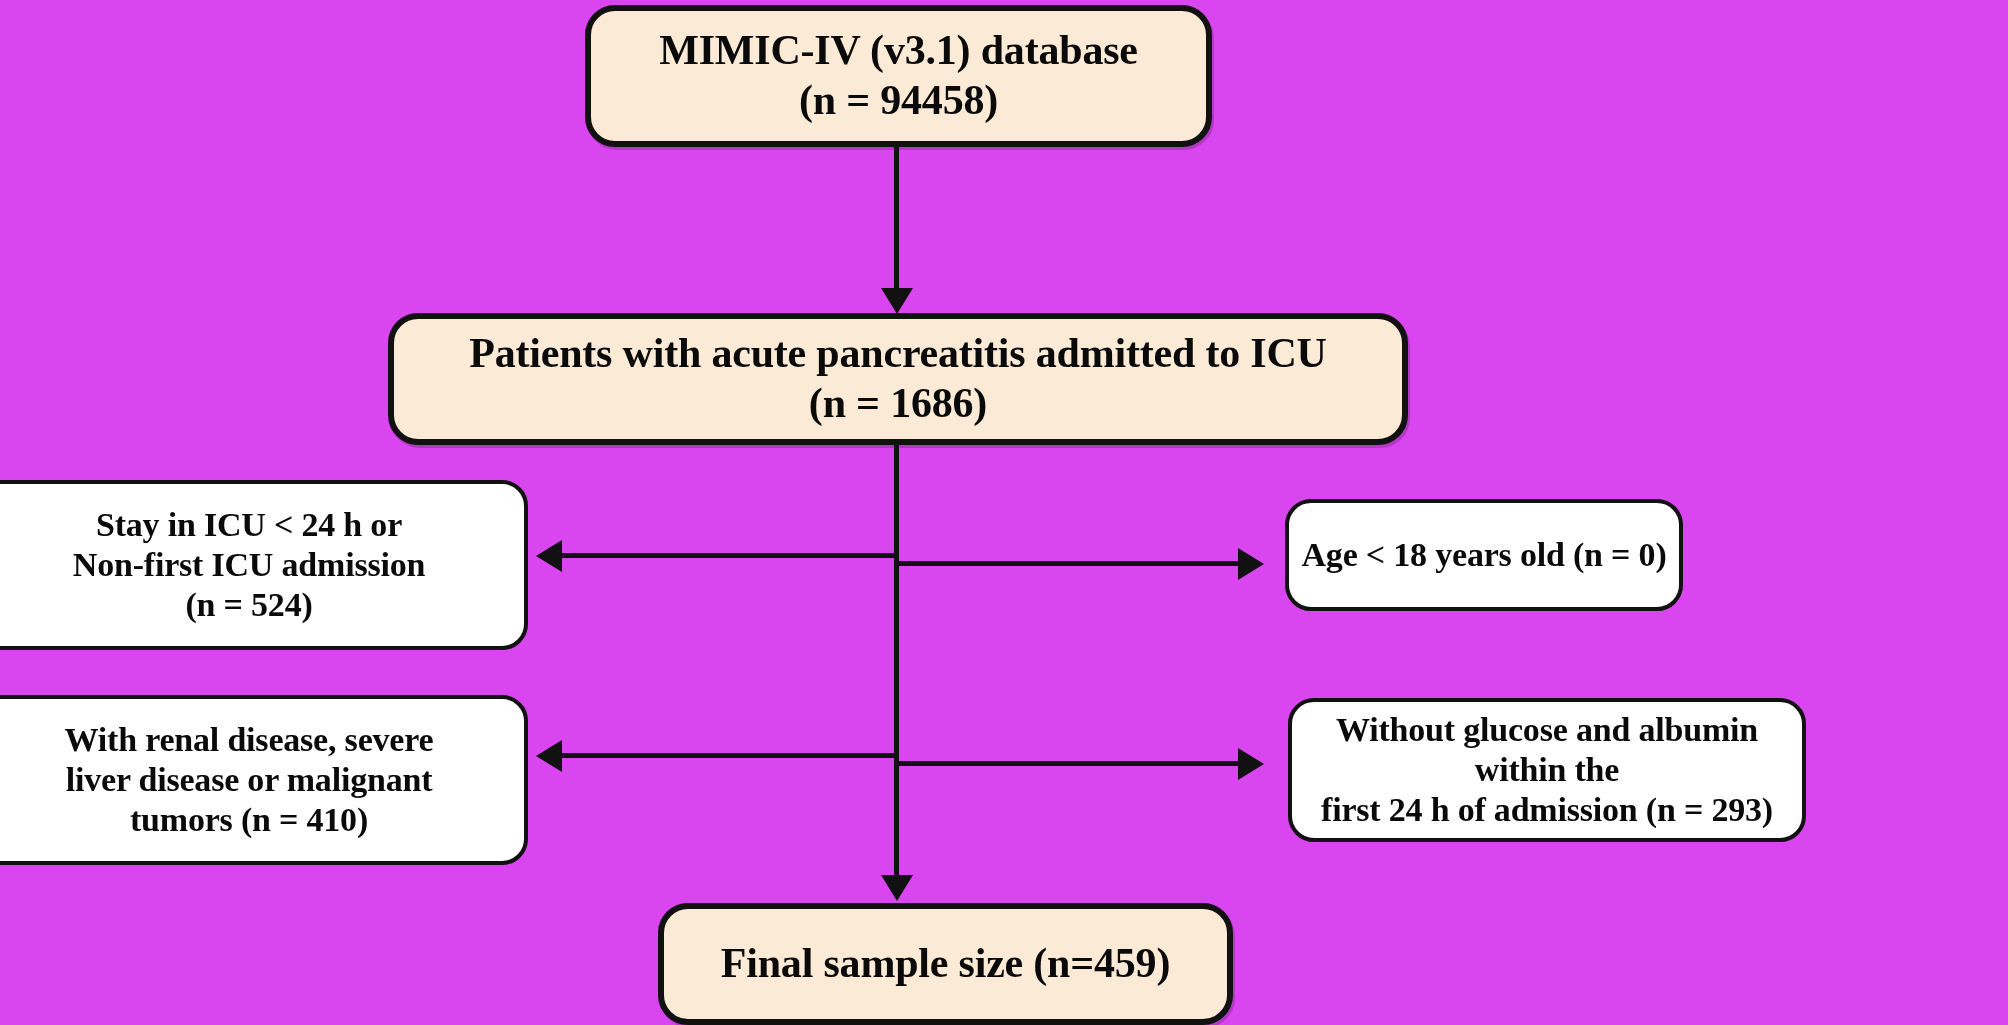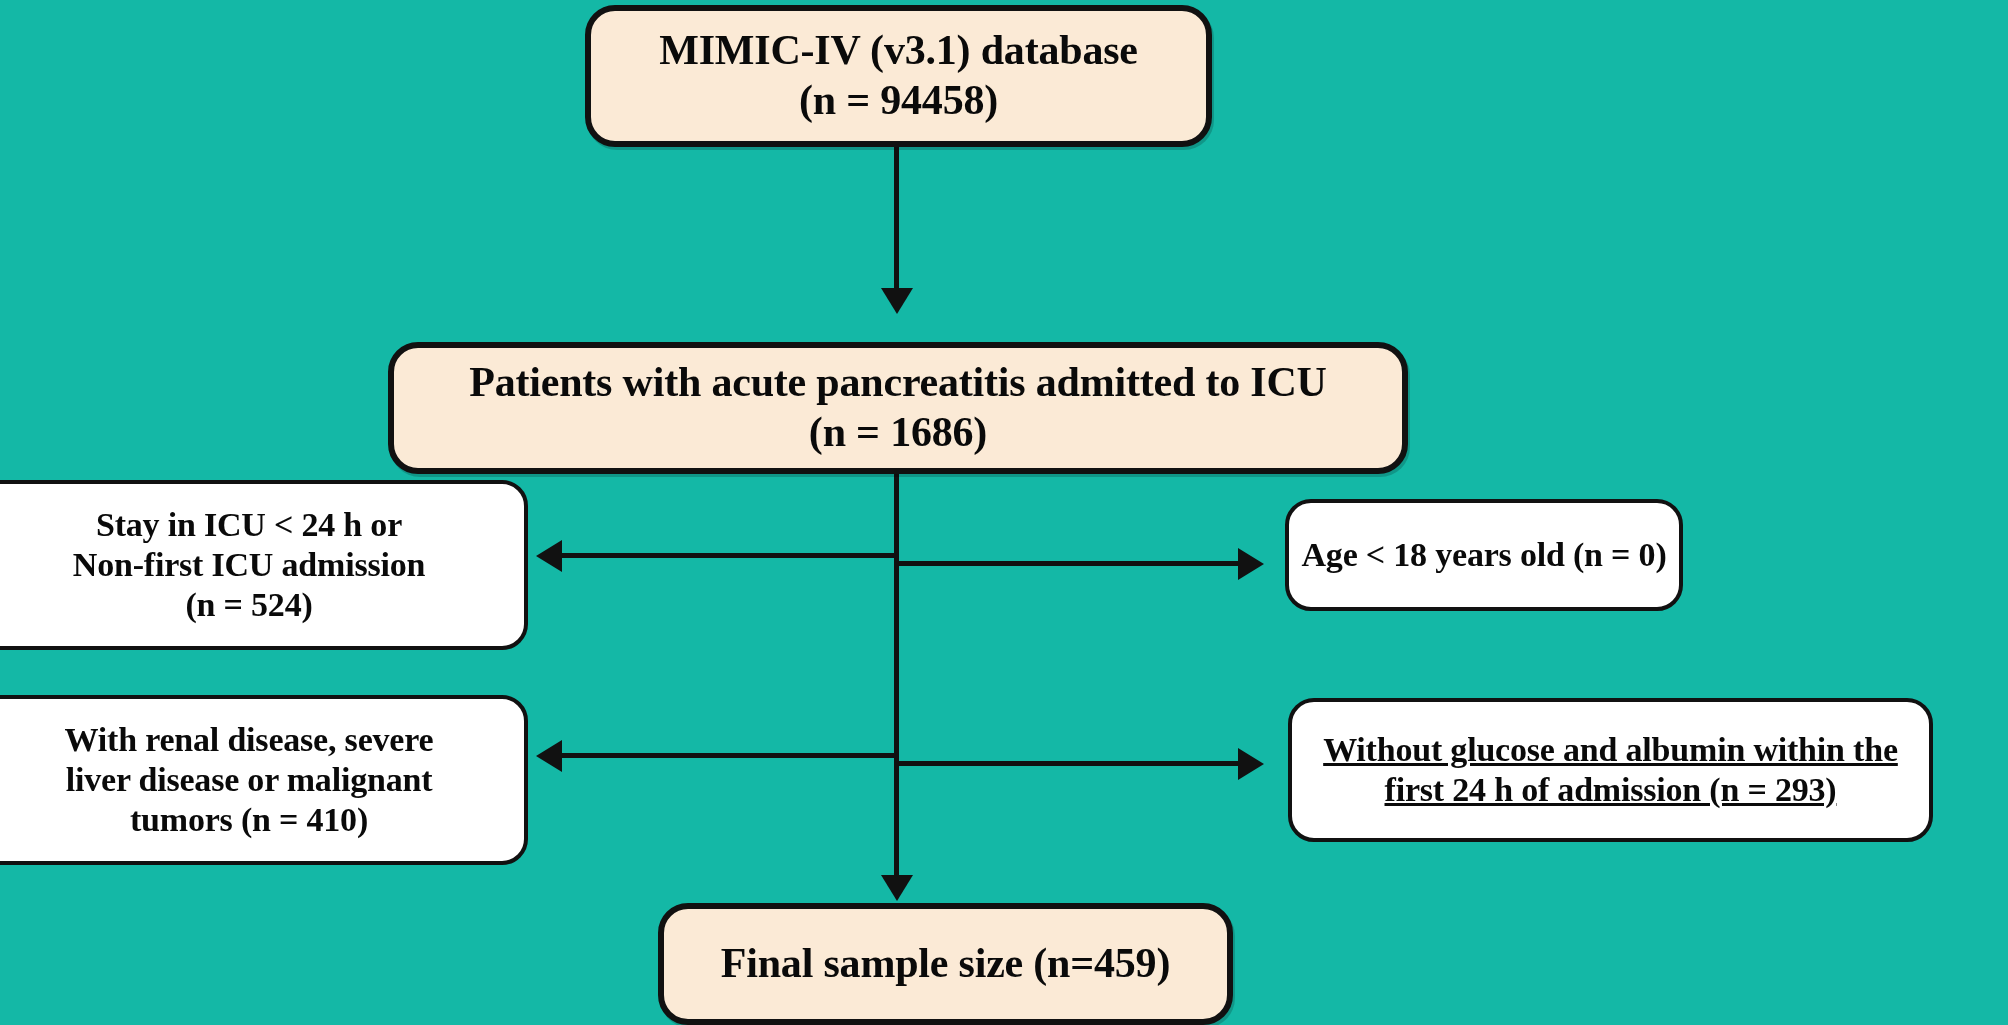--- a/index.html
+++ b/index.html
@@ -8,21 +8,21 @@
     padding: 0;
     background: #ffffff;
   }
   body {
     font-family: "Liberation Serif", "DejaVu Serif", serif;
   }
   #canvas {
     position: relative;
     width: 2008px;
     height: 1025px;
-    background: #14b8a6;
+    background: #d946ef;
     overflow: hidden;
   }
 
   
   .node {
     position: absolute;
     box-sizing: border-box;
     display: flex;
     align-items: center;
     justify-content: center;
@@ -43,25 +43,25 @@
   }
   .node .txt {
     display: block;
     width: 100%;
     padding: 0 10px;
     white-space: pre-line;
   }
 
   
   #node-source      { left: 585px;  top: 5px;   width: 627px; height: 142px; font-size: 42px; border-radius: 30px; }
-  #node-cohort      { left: 388px;  top: 313px; width: 1020px;height: 132px; font-size: 42px; border-radius: 30px; margin-top: 29px; }
+  #node-cohort      { left: 388px;  top: 313px; width: 1020px;height: 132px; font-size: 42px; border-radius: 30px; }
   #node-excl-1-left { left: -30px;  top: 480px; width: 558px; height: 170px; font-size: 34px; }
   #node-excl-1-right{ left: 1285px; top: 499px; width: 398px; height: 112px; font-size: 34px; }
   #node-excl-2-left { left: -30px;  top: 695px; width: 558px; height: 170px; font-size: 34px; }
-  #node-excl-2-right{ left: 1288px; top: 698px; width: 645px; height: 144px; font-size: 34px; text-decoration: underline; }
+  #node-excl-2-right{ left: 1288px; top: 698px; width: 518px; height: 144px; font-size: 34px; }
   #node-final       { left: 620px;  top: 903px; width: 575px; height: 122px; font-size: 42px; border-radius: 30px; margin-left: 38px; }
 
   
   .vline {
     position: absolute;
     background: #111111;
     width: 5px;
   }
   .hline {
     position: absolute;

